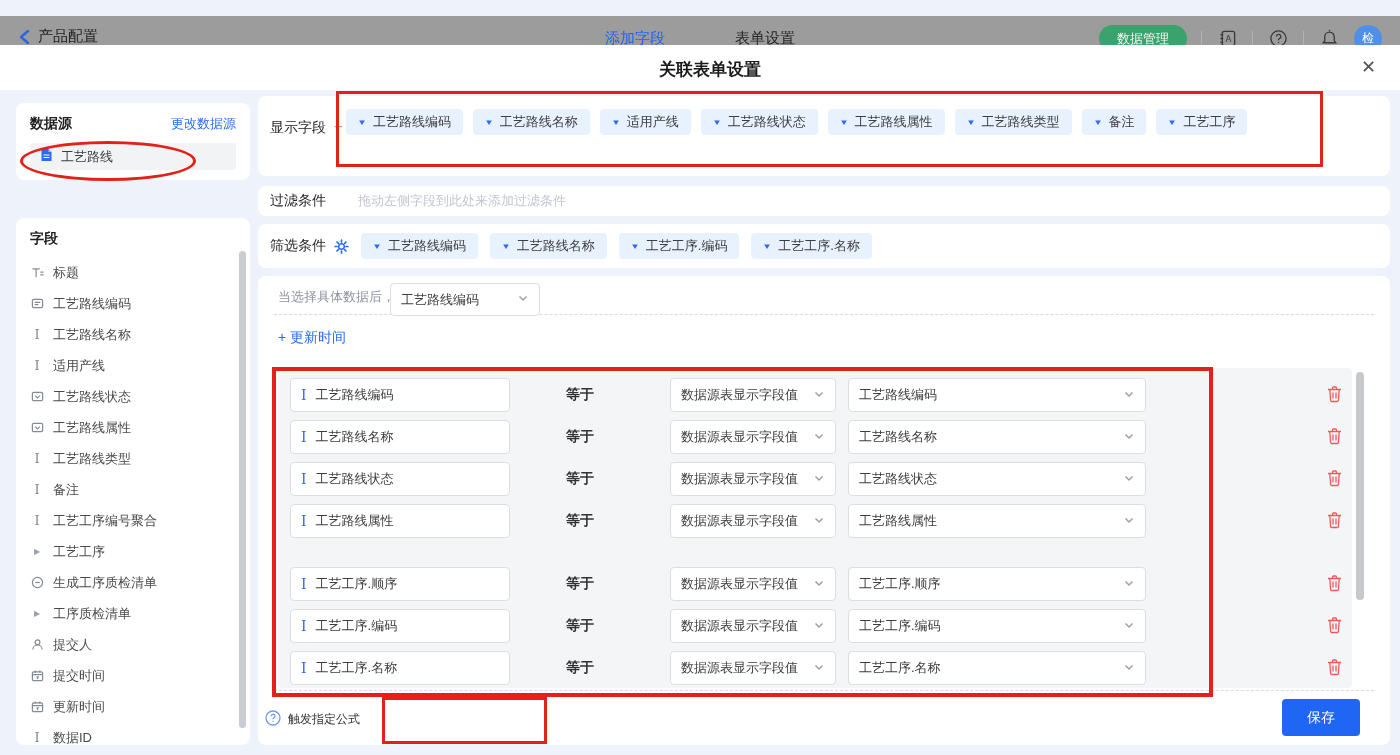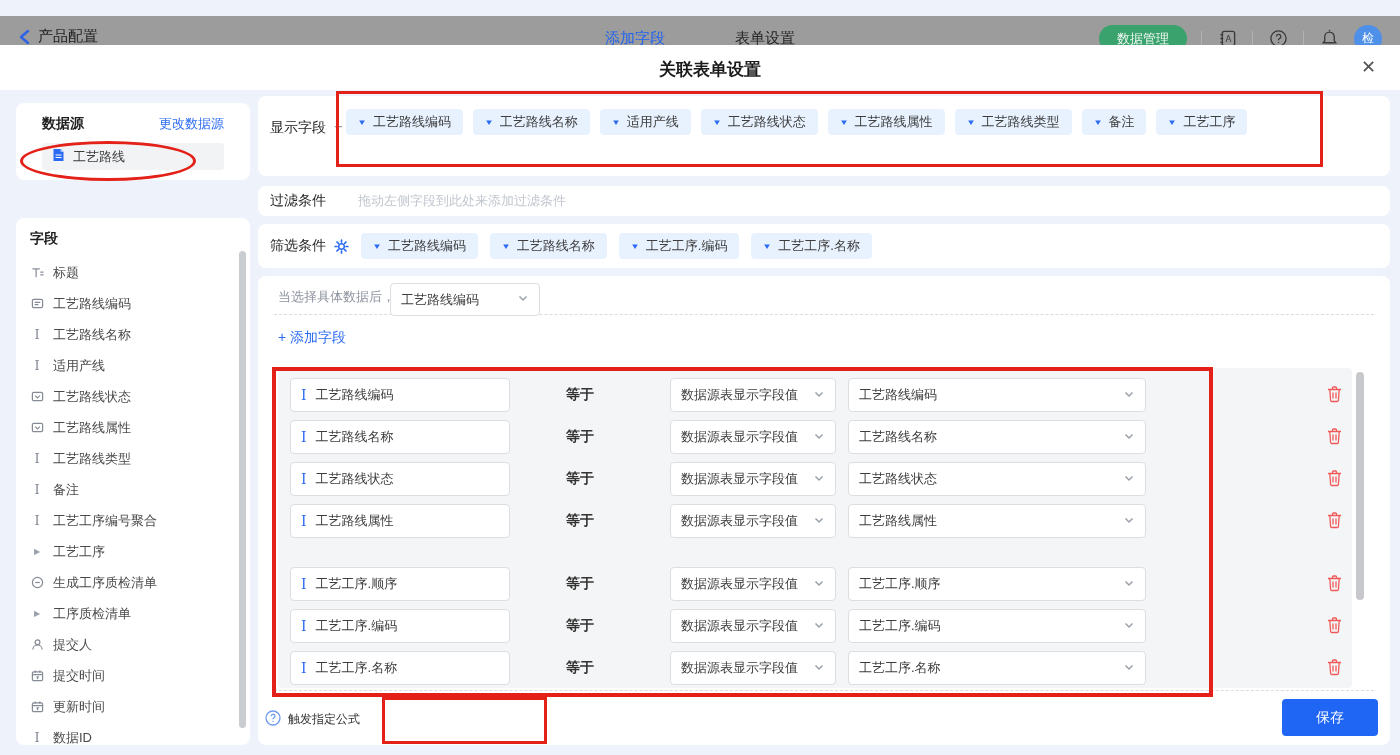--- a/index.html
+++ b/index.html
@@ -32,21 +32,21 @@
   .titlebar { position:absolute; left:0; top:45px; width:1400px; height:45px; background:#fff; }
   .modal-title { position:absolute; left:0; right:0; top:13px; text-align:center;
     font-size:17px; font-weight:600; color:#1a1a1a;margin-left:20px; }
   .close-x { position:absolute; right:24px; top:11px; font-size:18px; color:#555; cursor:pointer; }
 
   
   .page { position:absolute; left:0; top:90px; width:1400px; height:665px; background:#edf2fb; }
   .card { position:absolute; background:#fff; border-radius:8px; }
 
   
-  .sb1 { left:16px; top:13px; width:234px; height:77px; padding:12px 26px; }
+  .sb1 { left:16px; top:13px; width:234px; height:77px; padding:12px 14px; }
   .sb1-head { display:flex; justify-content:space-between; align-items:center; }
   .sb-title { font-size:14px; font-weight:bold; color:#1f1f1f; }
   .link { color:#2b6bf3; font-size:13px; cursor:pointer; }
   .ds-item { margin-top:10px; height:27px; background:#f2f3f5; border-radius:3px;
     display:flex; align-items:center; padding-left:10px; gap:8px; cursor:pointer; color:#3d3d3d; }
   .ds-item svg { width:13px; height:14px; }
 
   .sb2 { left:16px; top:128px; width:234px; height:527px; padding:12px 0 0 14px; }
   .field-list { margin-top:9px; }
   .field-item { height:31px; display:flex; align-items:center; gap:9px; cursor:pointer; color:#4a4a4a; }
@@ -95,21 +95,21 @@
   .sel .chev svg { width:12px; height:12px; stroke:#9aa0aa; fill:none; stroke-width:1.5; }
   .rtrash { position:absolute; left:1048px; top:7px; width:20px; height:20px; cursor:pointer; }
   .rtrash svg { width:17px; height:18px; stroke:#f15959; fill:none; stroke-width:1.3; }
   .rules-scroll { position:absolute; left:1098px; top:96px; width:8px; height:228px;
     background:#c6c8cc; border-radius:4px; cursor:pointer; }
   .dash2 { position:absolute; left:16px; right:16px; top:414px; border-top:1px dashed #d8dce2; }
   .trigger-row { position:absolute; left:7px; top:420px; height:46px; display:flex; align-items:center; }
   .qicon svg { width:16px; height:16px; }
   .trigger-label { margin-left:7px; font-size:12px; color:#333; }
   .trigger-sel { position:absolute; left:132px; top:7px; width:150px; height:33px; }
-  .save-btn { position:absolute; left:1024px; top:423px; width:96px; height:37px; background:#1f66f5;
+  .save-btn { position:absolute; left:1024px; top:423px; width:78px; height:37px; background:#1f66f5;
     border:none; border-radius:4px; color:#fff; font-size:14px; cursor:pointer;
     font-family:"Liberation Sans","DejaVu Sans",sans-serif; }
 
   
   .anno { position:absolute; border:3px solid #e32119; pointer-events:none; }
   .anno-rect1 { left:336px; top:91px; width:987px; height:76px; }
   .anno-rect2 { left:272px; top:367px; width:941px; height:330px; border-width:4px; }
   .anno-rect3 { left:382px; top:697px; width:165px; height:47px; }
   .anno-ellipse { left:20px; top:141px; width:176px; height:40px; border-radius:50%; }
 </style>
@@ -378,21 +378,21 @@
         <div class="tag">
           <span class="vtri">▼</span>
           <span>工艺工序.名称</span>
         </div>
       </div>
   </div>
 
   <div class="card cardD">
     <div class="hint">当选择具体数据后，将按如下规则填充数据</div>
     <div class="dash1"></div>
-    <div class="add-field">+ 添加字段</div>
+    <div class="add-field">+ 更新时间</div>
     <div class="rules-box" id="rules-box">
         <div class="rule-row" style="top: 10px;">
           <div class="rfield">
             <span class="gi">I</span>
             <span>工艺路线编码</span>
           </div>
           <span class="rop">等于</span>
           <div class="sel rsel1">
             <span>数据源表显示字段值</span>
             <span class="chev"><svg viewBox="0 0 12 12">

